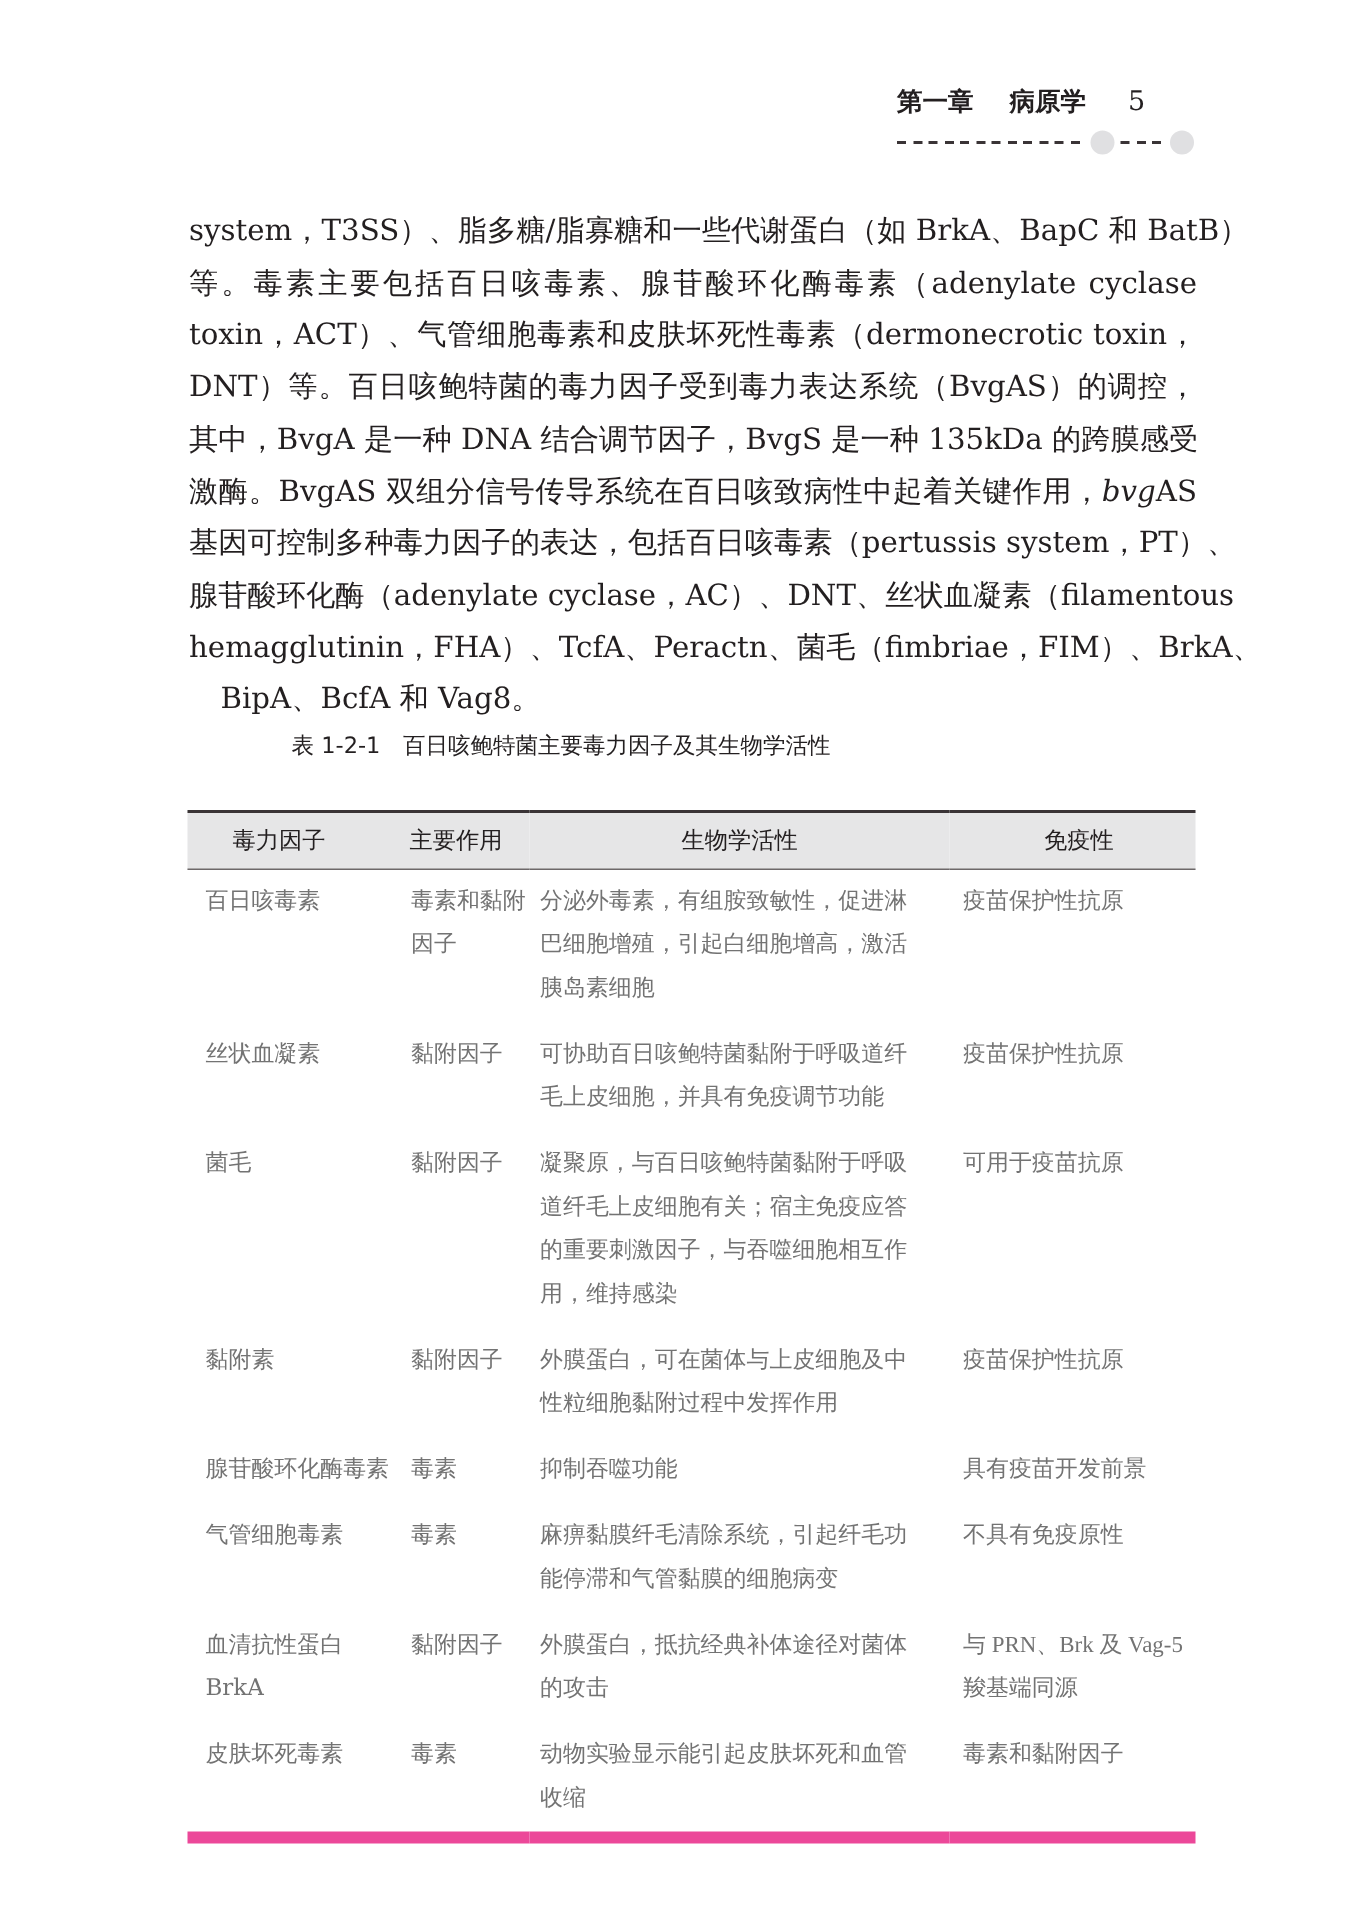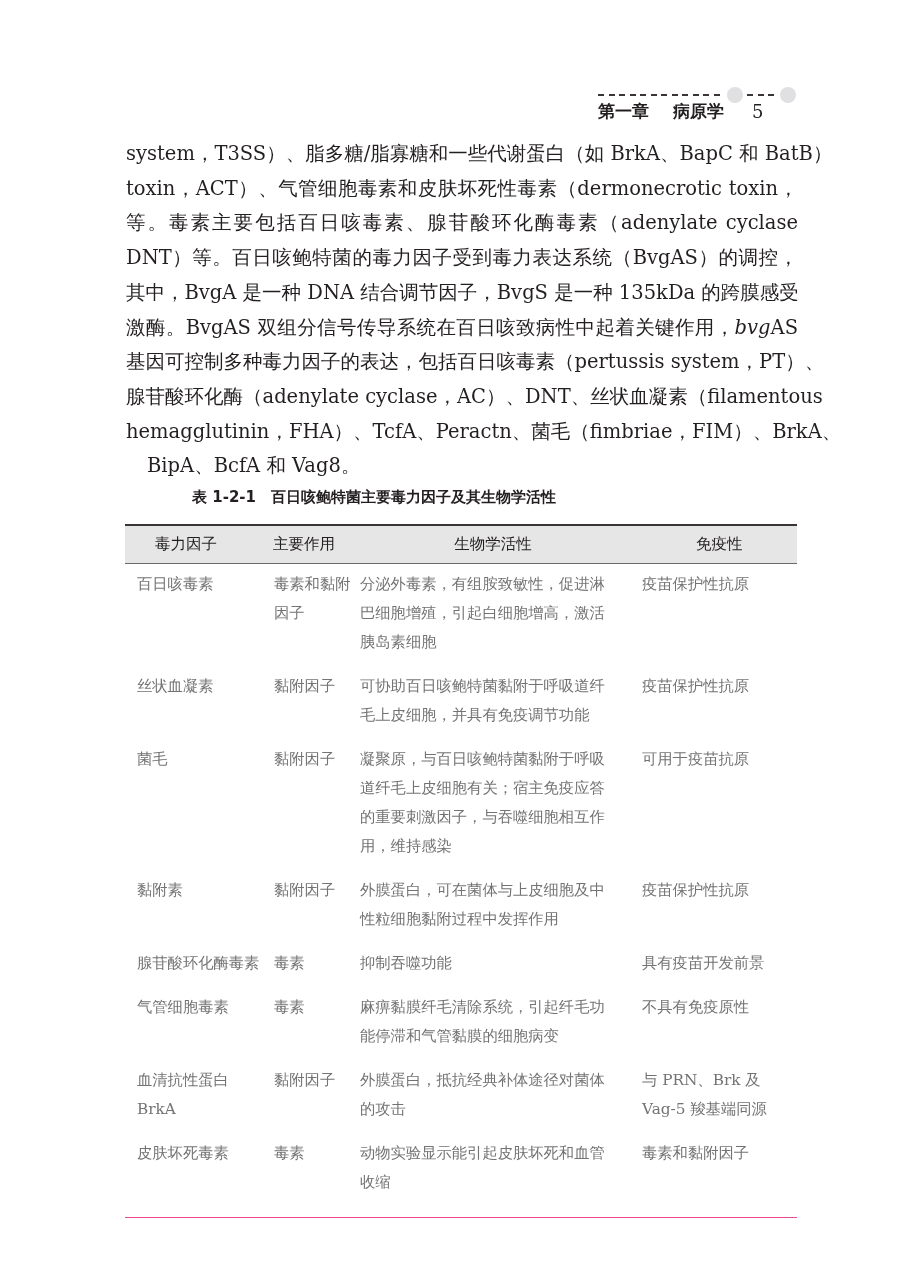--- a/index.html
+++ b/index.html
@@ -5,21 +5,21 @@
     html, body { margin: 0; padding: 0; background: #ffffff; }
     body {
       width: 900px; height: 1282px; position: relative; overflow: hidden;
       font-family: "DejaVu Serif", "Liberation Serif", serif;
       color: #231f20;
     }
     .running-head {
       position: absolute; top: 56px; left: 598px; width: 180px;
       font-family: "DejaVu Sans", "Liberation Sans", sans-serif;
       font-size: 17px; font-weight: bold; color: #231f20;
-      display: flex; align-items: center; margin-top: 44px;
+      display: flex; align-items: center;
     }
     .running-head .chapter { letter-spacing: 0px; }
     .running-head .gap { width: 24px; }
     .running-head .page-num { margin-left: 28px; font-family: "DejaVu Serif", serif; font-weight: normal; font-size: 18px; }
     .head-rule {
       position: absolute; top: 87px; left: 590px; width: 210px; height: 16px;
     }
     .dash-seg { position: absolute; top: 7px; height: 2px; background: #3a3436; }
     .dot { position: absolute; top: 0; width: 16px; height: 16px; border-radius: 50%; background: #e0e0e2; }
 
@@ -27,45 +27,45 @@
       position: absolute; top: 137px; left: 126px; width: 672px;
       font-size: 19.5px; line-height: 34.7px; color: #231f20;
       text-align: justify;
     }
     .body-text .line { display: block; white-space: nowrap; text-align-last: justify; text-align: justify; }
     .body-text .line.last { text-align-last: left; margin-left: 21px; }
 
     .table-caption {
       position: absolute; top: 488px; left: 0; width: 748px; text-align: center;
       font-family: "DejaVu Sans", "Liberation Sans", sans-serif;
-      font-size: 15px; font-weight: bold; color: #231f20;
+      font-size: 15px; font-weight: normal; color: #231f20;
     }
-    .table-wrap { position: absolute; top: 524px; left: 125px; width: 672px; }
+    .table-wrap { position: absolute; top: 540px; left: 125px; width: 672px; }
     table { border-collapse: collapse; width: 672px; table-layout: fixed; }
     thead tr { background: #e6e6e7; }
     thead th {
       font-family: "DejaVu Sans", "Liberation Sans", sans-serif;
       font-size: 15.5px; font-weight: normal; color: #231f20;
       height: 37px; padding: 0; border-top: 2.5px solid #3a3436; border-bottom: 1px solid #6d6869;
     }
     col.c1 { width: 135px; } col.c2 { width: 93px; } col.c3 { width: 280px; } col.c4 { width: 164px; }
     th.h1 { text-align: left; padding-left: 30px; }
     th.h2 { text-align: left; padding-left: 13px; }
     th.h3 { text-align: center; }
     th.h4 { text-align: left; padding-left: 63px; }
     tbody td {
       vertical-align: top; font-size: 15.3px; line-height: 29px; color: #737373;
       padding: 6px 0 9px 0;
     }
     tbody tr:first-child td { padding-top: 6px; }
     td.c1 { padding-left: 12px !important; }
     td.c2 { padding-left: 14px !important; }
     td.c3 { padding-left: 7px !important; padding-right: 14px !important; }
-    td.c4 { padding-left: 9px !important; }
-    tbody tr.last td { border-bottom: 1px solid #ec4899; padding-bottom: 20px; }
+    td.c4 { padding-left: 9px !important; font-family: Liberation Serif, serif; }
+    tbody tr.last td { border-bottom: 8px solid #ec4899; padding-bottom: 8px; }
   </style>
 </head>
 <body>
 
 <div class="running-head">
   <span class="chapter">第一章</span>
   <span class="gap"></span>
   <span class="section">病原学</span>
   <span class="page-num">5</span>
 </div>
@@ -87,22 +87,22 @@
       <div class="dash-seg" style="left: 157px; width: 6px;"></div>
       <div class="dash-seg" style="left: 167.5px; width: 6px;"></div>
       <div class="dash-seg" style="left: 178px; width: 6px;"></div>
     </div>
   <div class="dot" style="left:137px"></div>
   <div class="dot" style="left:190px"></div>
 </div>
 
 <div class="body-text">
   <span class="line">system，T3SS）、脂多糖/脂寡糖和一些代谢蛋白（如 BrkA、BapC 和 BatB）</span>
+  <span class="line">等。毒素主要包括百日咳毒素、腺苷酸环化酶毒素（adenylate cyclase</span>
   <span class="line">toxin，ACT）、气管细胞毒素和皮肤坏死性毒素（dermonecrotic toxin，</span>
-  <span class="line">等。毒素主要包括百日咳毒素、腺苷酸环化酶毒素（adenylate cyclase</span>
   <span class="line">DNT）等。百日咳鲍特菌的毒力因子受到毒力表达系统（BvgAS）的调控，</span>
   <span class="line">其中，BvgA 是一种 DNA 结合调节因子，BvgS 是一种 135kDa 的跨膜感受</span>
   <span class="line">激酶。BvgAS 双组分信号传导系统在百日咳致病性中起着关键作用，<i style="font-style:italic">bvg</i>AS</span>
   <span class="line">基因可控制多种毒力因子的表达，包括百日咳毒素（pertussis system，PT）、</span>
   <span class="line">腺苷酸环化酶（adenylate cyclase，AC）、DNT、丝状血凝素（filamentous</span>
   <span class="line">hemagglutinin，FHA）、TcfA、Peractn、菌毛（fimbriae，FIM）、BrkA、</span>
   <span class="line last">BipA、BcfA 和 Vag8。</span>
 </div>
 
 <div class="table-caption">表 1-2-1　百日咳鲍特菌主要毒力因子及其生物学活性</div>

